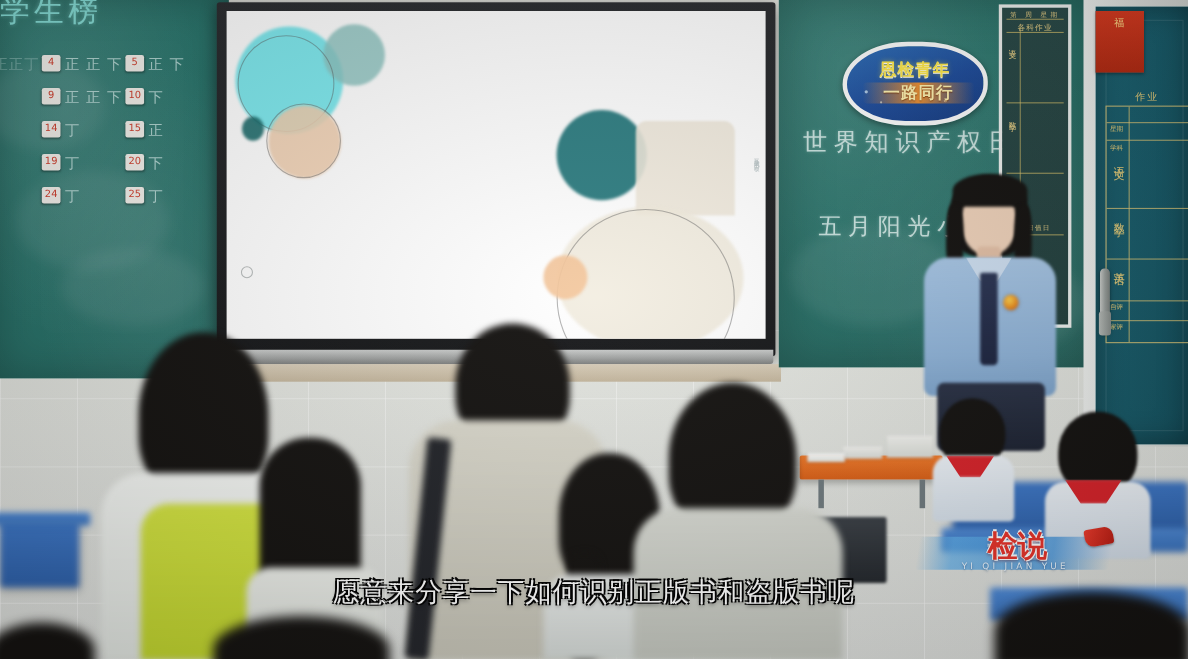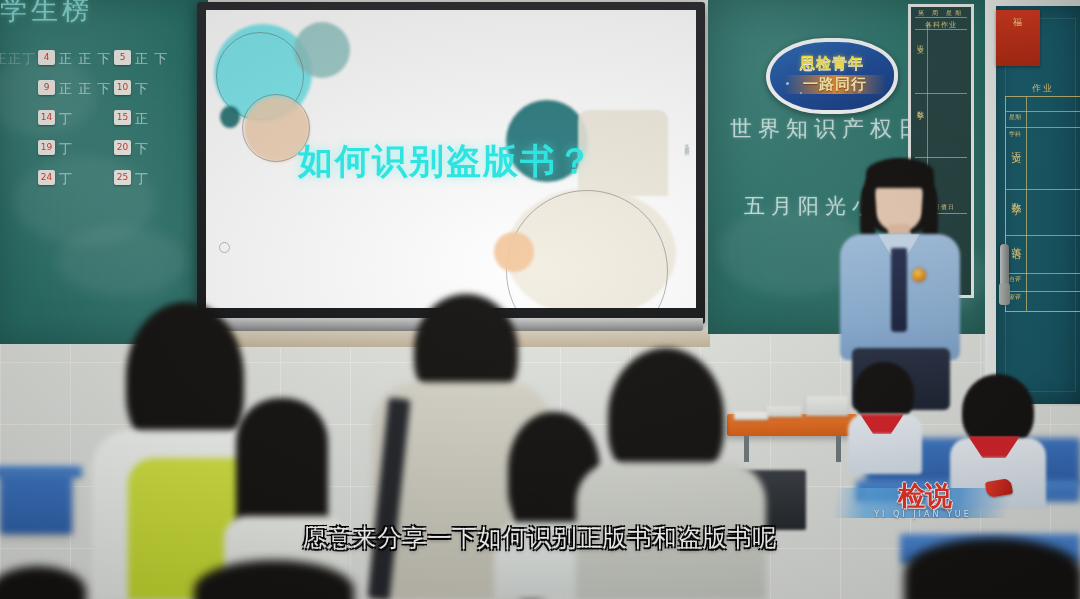--- a/index.html
+++ b/index.html
@@ -383,21 +383,20 @@
       <div class="circ blur-soft" style="left:14px;top:96px;width:20px;height:22px;background:rgba(29,107,107,.9);"></div>
       <div class="circ blur-soft" style="left:38px;top:86px;width:66px;height:66px;background:rgba(240,207,176,.88);"></div>
       <div class="ring" style="left:36px;top:84px;width:66px;height:66px;"></div>
 
       <div class="circ blur-soft" style="left:300px;top:90px;width:82px;height:82px;background:rgba(31,116,120,.92);"></div>
       <div style="position:absolute;left:372px;top:100px;width:90px;height:86px;background:rgba(239,233,220,.9);border-radius:10px 10px 0 0;filter:blur(1px);"></div>
       <div class="circ blur-soft" style="left:300px;top:178px;width:170px;height:130px;background:rgba(241,235,221,.85);"></div>
       <div class="ring" style="left:300px;top:180px;width:160px;height:160px;"></div>
       <div class="circ blur-soft" style="left:288px;top:222px;width:40px;height:40px;background:rgba(244,199,156,.92);"></div>
 
-      <div class="slide-title">如何识别盗版书？</div>
 
       <div class="sb-sidetext">互动式电子白板</div>
       <div class="sb-powericon"></div>
     </div>
   </div>
   <div class="sb-bezelbar"></div>
   <div class="sb-leds" id="sbleds">
       <i style="background: rgb(58, 160, 216);"></i>
       <i style="background: rgb(63, 192, 160);"></i>
       <i style="background: rgb(154, 160, 162);"></i>

